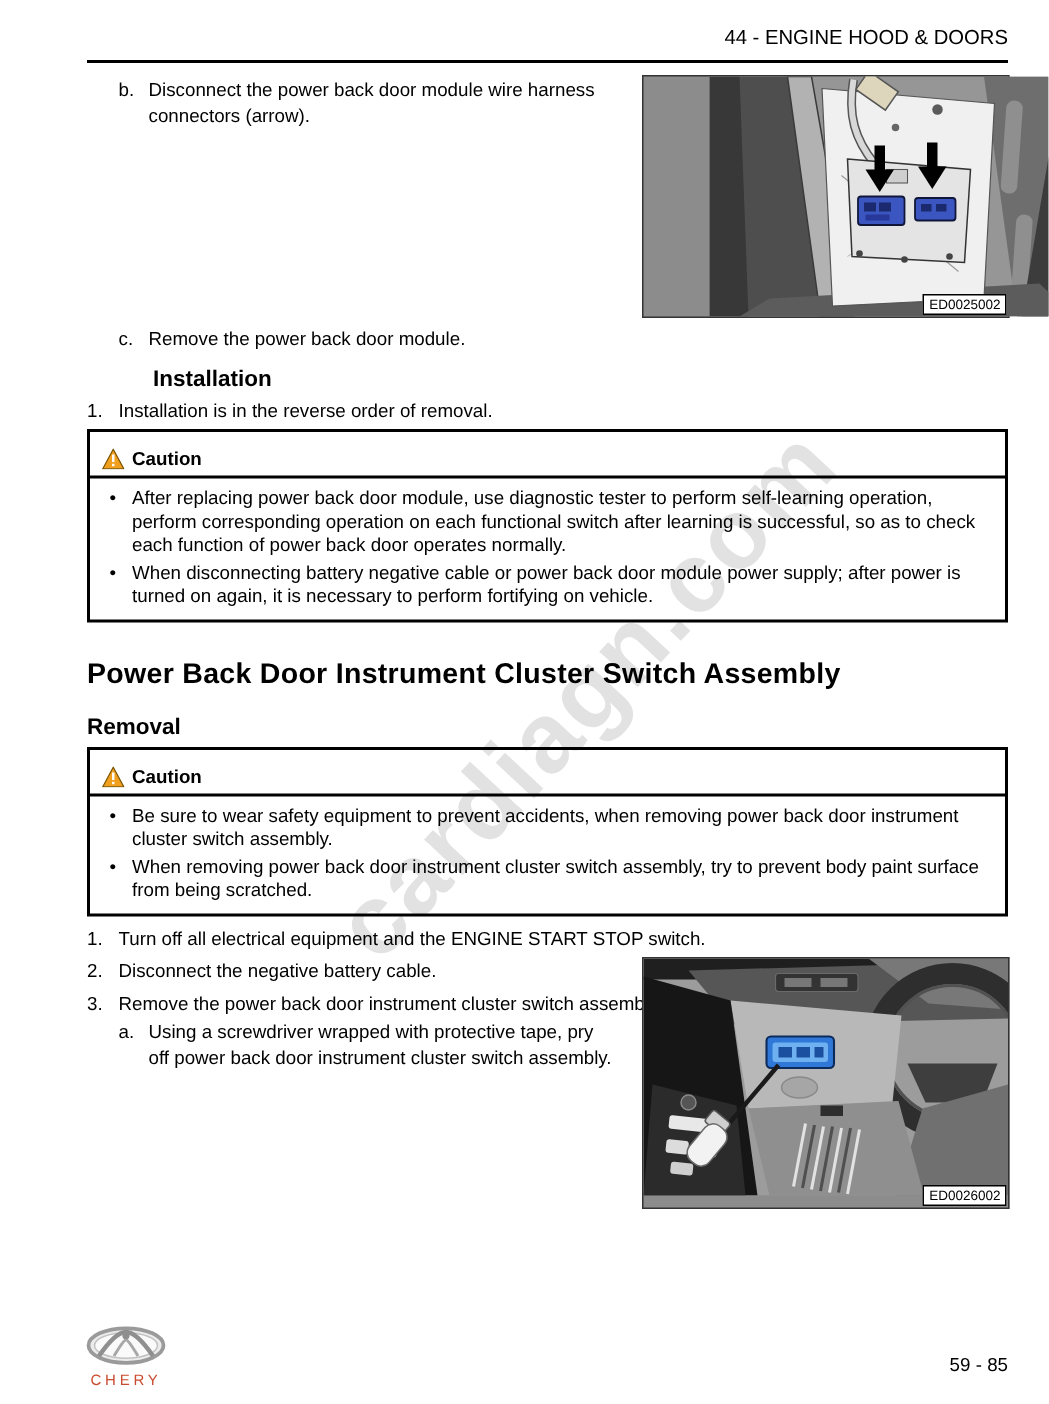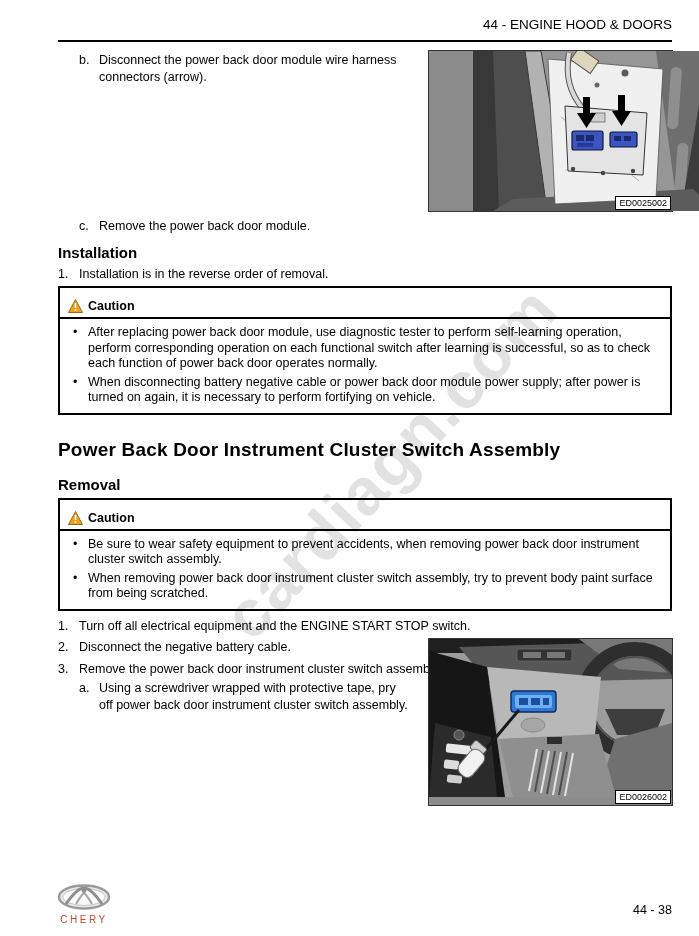--- a/index.html
+++ b/index.html
@@ -25,21 +25,21 @@
   .h-main { font-size:19px; font-weight:bold; letter-spacing:.2px; }
 
   .caution { border:2px solid #000; background:transparent; }
   .caution-header { display:flex; gap:5px; padding:11px 8px 4px; border-bottom:2px solid #000; }
   .caution-title { font-weight:bold; font-size:12.5px; }
   .caution-body { padding:6px 10px 7px; display:flex; flex-direction:column; gap:3px; }
   .bullet { display:flex; font-size:12.5px; line-height:15.5px; }
   .bullet .dot { width:18px; flex:none; padding-left:3px; }
 
   .mt-c   { margin-top:133px; }
-  .mt-h2a { margin-top:9px; }
+  .mt-h2a { margin-top:9px;margin-left:44px; }
   .mt-s1  { margin-top:5px; }
   .mt-box1{ margin-top:4px; }
   .mt-h1  { margin-top:24px; }
   .mt-h2b { margin-top:15px; }
   .mt-box2{ margin-top:5px; }
   .mt-steps{ margin-top:7px; display:flex; flex-direction:column; gap:5px; }
   .mt-stepa{ margin-top:3px; }
 
   .figure { position:absolute; width:245px; border:1px solid #333; background:#8c8c8c; z-index:1; }
   #fig1 { left:428px; top:50px; height:162px;padding-left:44px; }
@@ -248,15 +248,15 @@
   <div class="chery">
     <svg width="56" height="27" viewBox="0 0 56 27">
       <ellipse cx="28" cy="13" rx="25" ry="11.5" fill="#ececec" stroke="#9a9a9a" stroke-width="2.5"></ellipse>
       <ellipse cx="28" cy="13" rx="21" ry="8.5" fill="#fafafa" stroke="#c2c2c2" stroke-width="1"></ellipse>
       <path d="M 10,20 Q 21,4 28,4 Q 35,4 46,20" fill="none" stroke="#8f8f8f" stroke-width="3"></path>
       <path d="M 20,20 Q 26,10 28,9 Q 30,10 36,20" fill="none" stroke="#a8a8a8" stroke-width="2"></path>
       <circle cx="28" cy="6.5" r="2.4" fill="#8f8f8f"></circle>
     </svg>
     <div class="chery-text">CHERY</div>
   </div>
-  <div class="page-number">44 - 38</div>
+  <div class="page-number">59 - 85</div>
 
 </div>
 
 </body></html>

